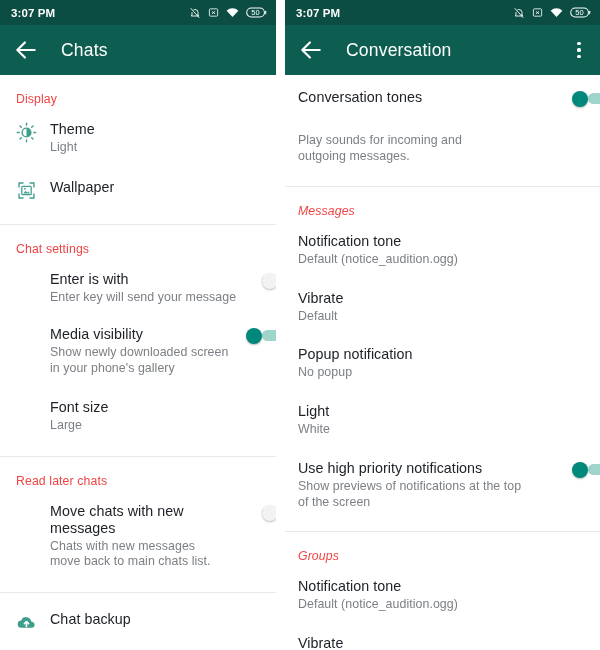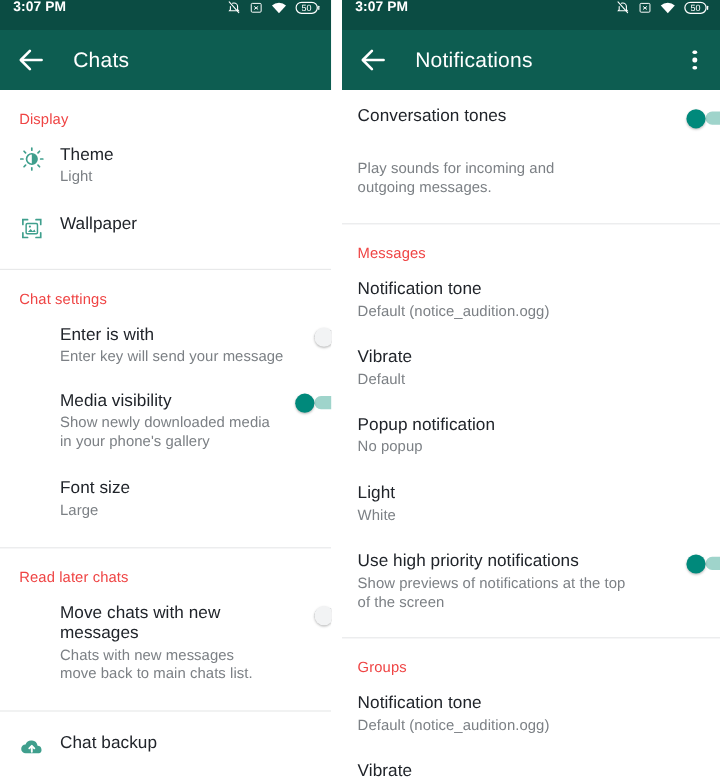--- a/index.html
+++ b/index.html
@@ -18,21 +18,21 @@
   }
   .panel-left  { width: 276px; }
   .panel-gap   { width: 9px; background: #ffffff; height: 650px; }
   .panel-right { width: 315px; }
 
   
   .statusbar {
     height: 25px;
     background: #0b4c43;
     display: flex;
-    align-items: flex-start;
+    align-items: center;
     padding: 0 9px 0 11px;
     color: #ffffff;
   }
   .status-time { font-size: 11.5px; font-weight: bold; letter-spacing: .1px; }
   .status-icons { margin-left: auto; display: flex; align-items: center; gap: 7px; }
   .status-icons svg { display: block; }
 
   
   .appbar {
     height: 50px;
@@ -61,21 +61,21 @@
 
   
   .content { position: relative; background: #fff; }
 
   .section-title {
     color: #ef4444;
     font-size: 12.3px;
     padding: 17px 0 6px 16px;
     letter-spacing: .1px;
   }
-  .panel-right .section-title { padding-left: 13px; }
+  .panel-right .section-title { padding-left: 13px; font-style: italic; }
 
   .row {
     display: flex;
     align-items: flex-start;
     padding: 9px 14px 9px 16px;
     min-height: 34px;
     justify-content: center;
   }
   .row .lead {
     width: 34px; flex: 0 0 34px;
@@ -229,21 +229,21 @@
         </span>
         <span class="trail">
           <span class="toggle off"><span class="track"></span><span class="thumb"></span></span>
         </span>
       </div>
 
       <div class="row indent" style="padding-top:12px;">
         <span class="lead"></span>
         <span class="body">
           <div class="row-title">Media visibility</div>
-          <div class="row-sub" style="max-width:185px;">Show newly downloaded media in your phone's gallery</div>
+          <div class="row-sub" style="max-width:185px;">Show newly downloaded screen in your phone's gallery</div>
         </span>
         <span class="trail">
           <span class="toggle on"><span class="track"></span><span class="thumb"></span></span>
         </span>
       </div>
 
       <div class="row indent" style="padding-top:14px;">
         <span class="lead"></span>
         <span class="body">
           <div class="row-title">Font size</div>
@@ -325,21 +325,21 @@
       </div>
     </div>
 
     <div class="appbar">
       <span class="back">
         <svg viewBox="0 0 24 24" fill="none" stroke="#ffffff" stroke-width="2" stroke-linecap="round" stroke-linejoin="round">
           <line x1="20" y1="12" x2="4.5" y2="12"></line>
             <polyline points="11,5 4,12 11,19"></polyline>
         </svg>
       </span>
-      <span class="title">Notifications</span>
+      <span class="title">Conversation</span>
       <span class="overflow">
         <i></i>
           <i></i>
           <i></i>
       </span>
     </div>
 
     <div class="content">
 
       <div class="row" style="padding-top:14px;">

